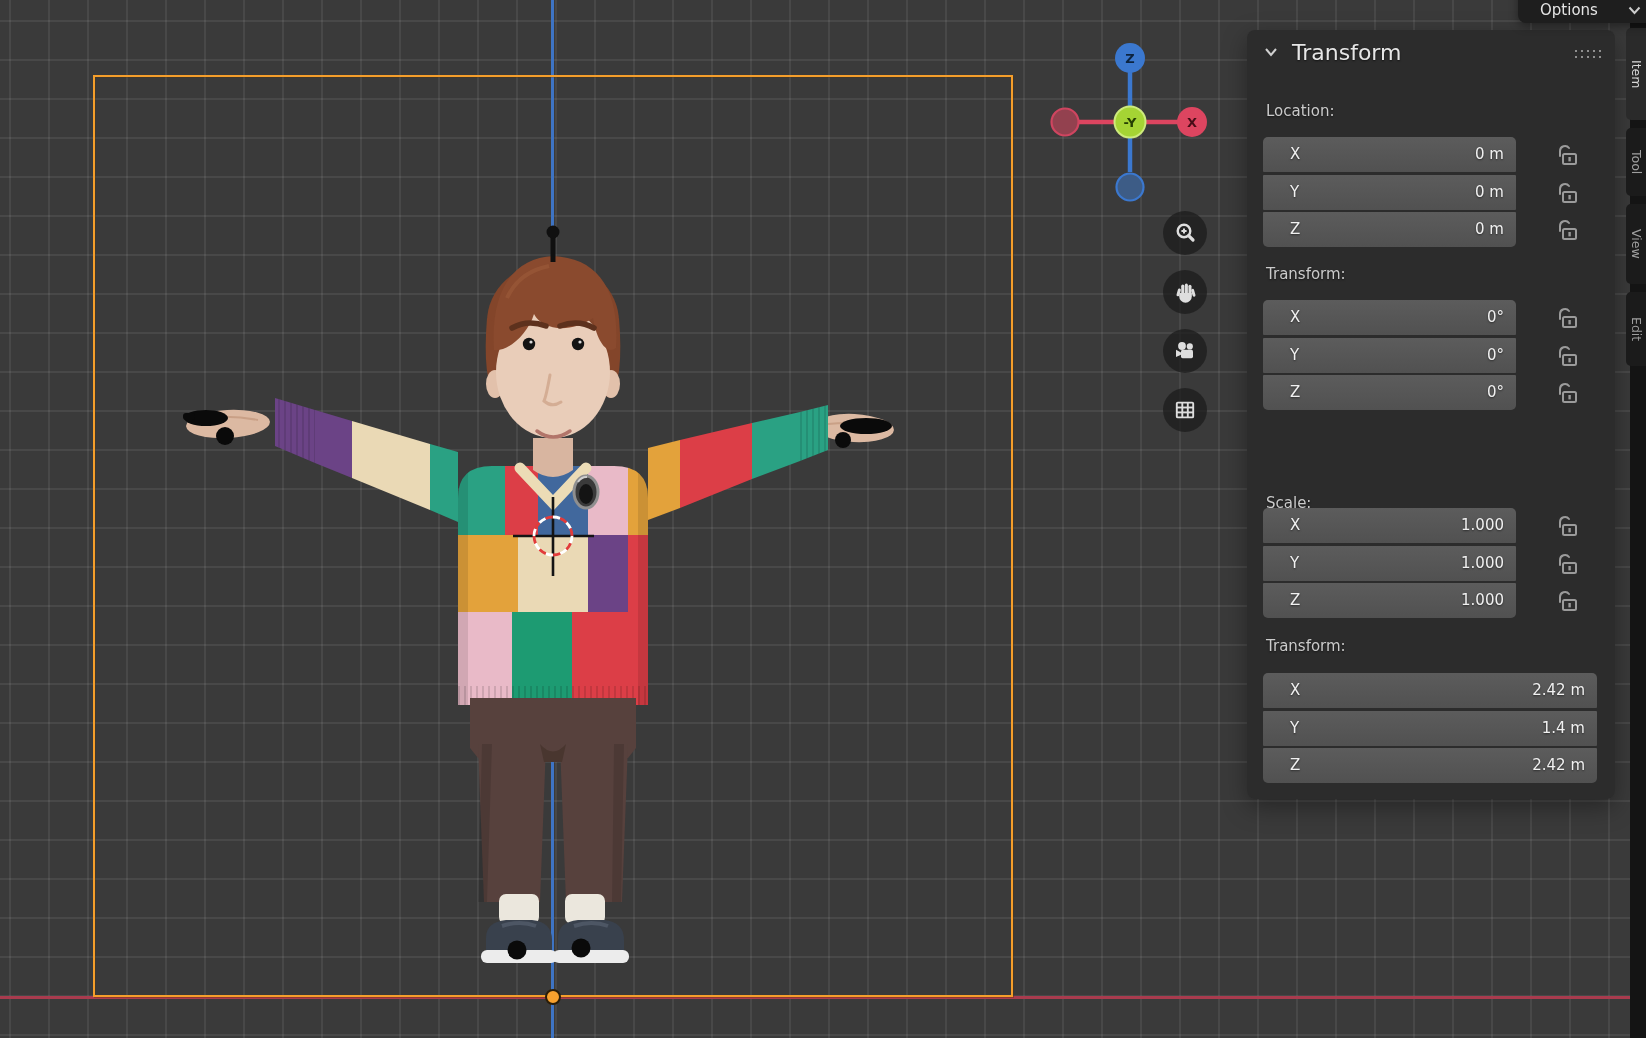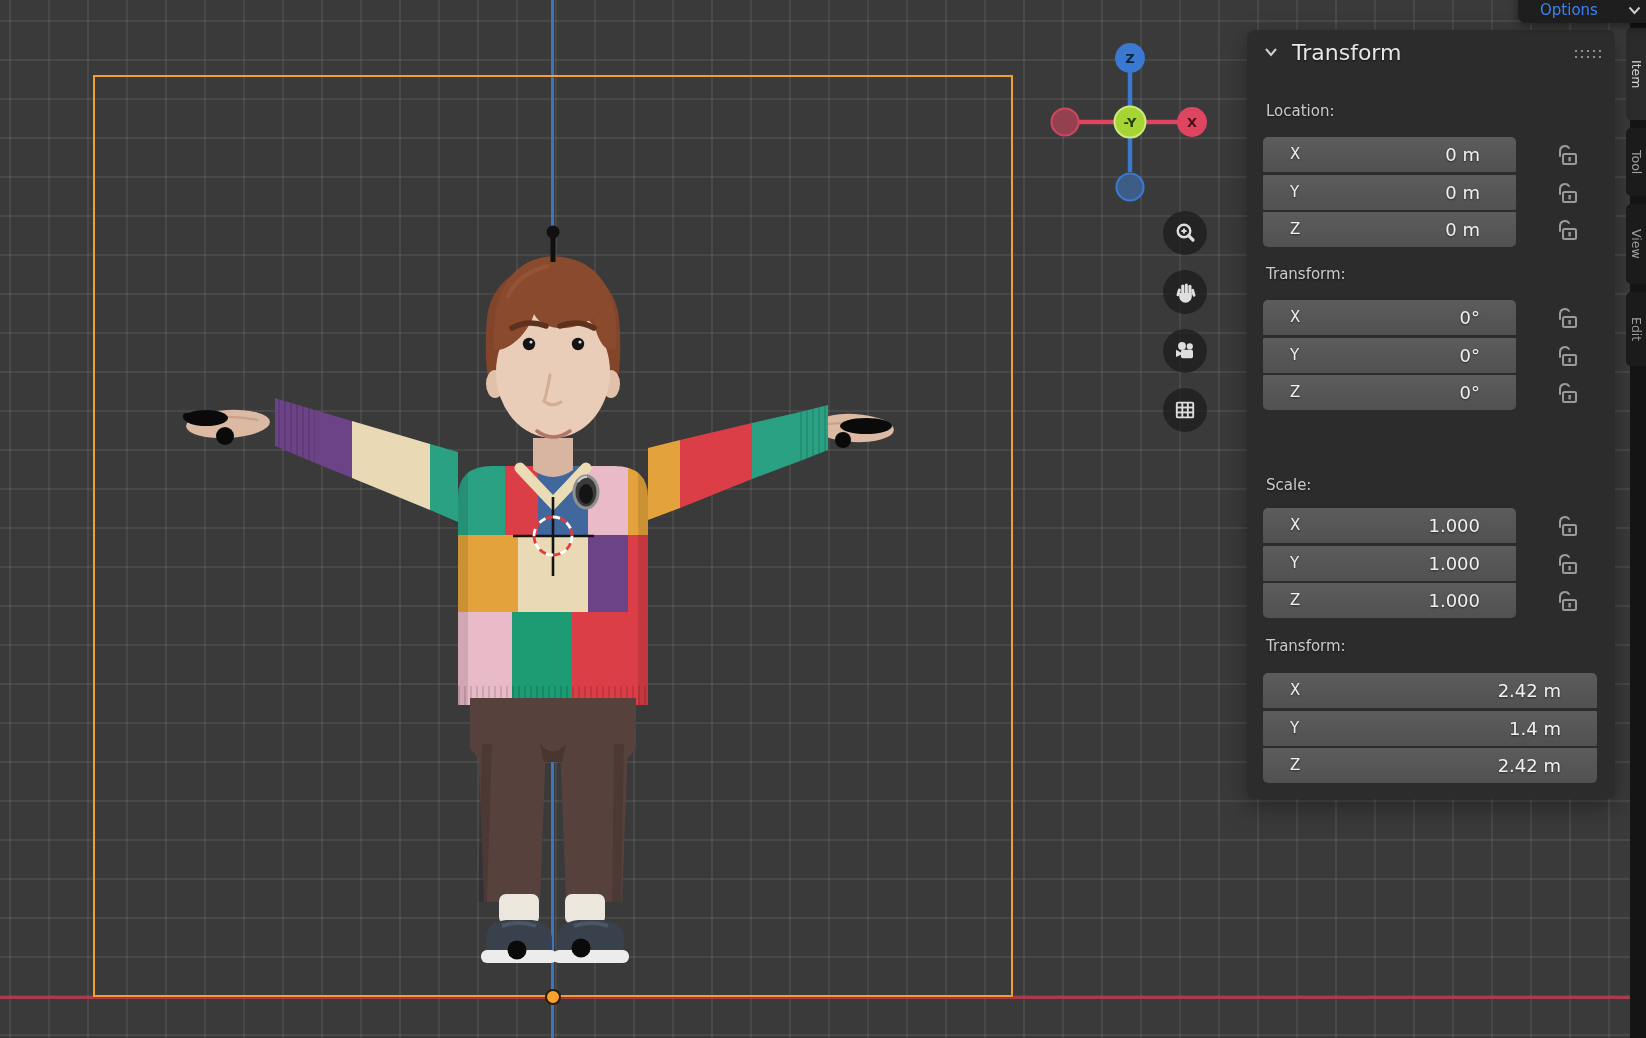--- a/index.html
+++ b/index.html
@@ -38,38 +38,38 @@
     background-image:radial-gradient(circle,#8f8f8f 1.2px,transparent 1.5px);
     background-size:6px 6px;background-position:0 0;}
   .frow{position:absolute;left:16px;width:253px;height:35px;
     background:linear-gradient(#5c5c5c,#515151);}
   .frow.wide{width:334px;}
   .r-top{border-radius:5px 5px 1px 1px;}
   .r-mid{border-radius:1px;}
   .r-bot{border-radius:1px 1px 5px 5px;}
   .axis{position:absolute;left:27px;top:0;line-height:35px;font-size:15px;color:#f1f1f1;
     text-shadow:0 1px 2px rgba(0,0,0,.5);}
-  .val{position:absolute;right:36px;top:0;line-height:35px;font-size:18px;color:#f1f1f1;
+  .val{position:absolute;right:12px;top:0;line-height:35px;font-size:15px;color:#f1f1f1;
     text-shadow:0 1px 2px rgba(0,0,0,.5);text-align:center;}
   .lockwrap{position:absolute;left:306px;width:30px;height:30px;}
   #rot-mode{position:absolute;left:16px;top:395px;width:334px;height:37px;
     background:#232323;border-radius:5px;border:1px solid #1b1b1b;box-sizing:border-box;}
   #rot-mode span{position:absolute;left:14px;line-height:35px;font-size:15px;color:#e3e3e3;
     text-shadow:0 1px 2px rgba(0,0,0,.5);}
   #rot-mode svg{position:absolute;right:10px;top:14px;}
   
   #tabstrip{position:absolute;left:1630px;top:0;width:16px;height:1038px;background:#141414;}
   .vtab{position:absolute;left:1626px;width:20px;border-radius:5px 0 0 5px;
     writing-mode:vertical-rl;text-align:center;font-size:12.5px;color:#9f9f9f;
     background:#1b1b1b;display:flex;align-items:center;justify-content:center;}
   .vtab.active{background:#2a2a2a;color:#d9d9d9;}
   
   #options-btn{position:absolute;left:1518px;top:-16px;width:150px;height:39px;
     background:#1e1e1e;border-radius:8px;box-shadow:0 3px 10px rgba(0,0,0,.4);}
-  #options-btn span{position:absolute;left:22px;bottom:4px;font-size:15px;color:#3b82f6;}
+  #options-btn span{position:absolute;left:22px;bottom:4px;font-size:15px;color:#e5e5e5;}
   #options-btn svg{position:absolute;left:110px;bottom:8px;}
 </style>
 </head>
 <body>
 
 <div id="viewport">
 
   <div id="z-axis-line"></div>
   <div id="x-axis-line"></div>
   <div id="selection-box"></div>
@@ -327,21 +327,21 @@
       <use href="#lockicon" x="2" y="2"></use>
     </svg>
   <svg class="lockwrap" style="top:311px" viewBox="0 0 30 30">
       <use href="#lockicon" x="2" y="2"></use>
     </svg>
   <svg class="lockwrap" style="top:348px" viewBox="0 0 30 30">
       <use href="#lockicon" x="2" y="2"></use>
     </svg>
 
 
-  <div class="sec-label" style="top:446px">Scale:</div>
+  <div class="sec-label" style="top:464px">Scale:</div>
   <div class="frow r-top" style="top:478px">
     <span class="axis">X</span>
     <span class="val">1.000</span>
   </div>
   <div class="frow r-mid" style="top:516px">
     <span class="axis">Y</span>
     <span class="val">1.000</span>
   </div>
   <div class="frow r-bot" style="top:553px">
     <span class="axis">Z</span>

